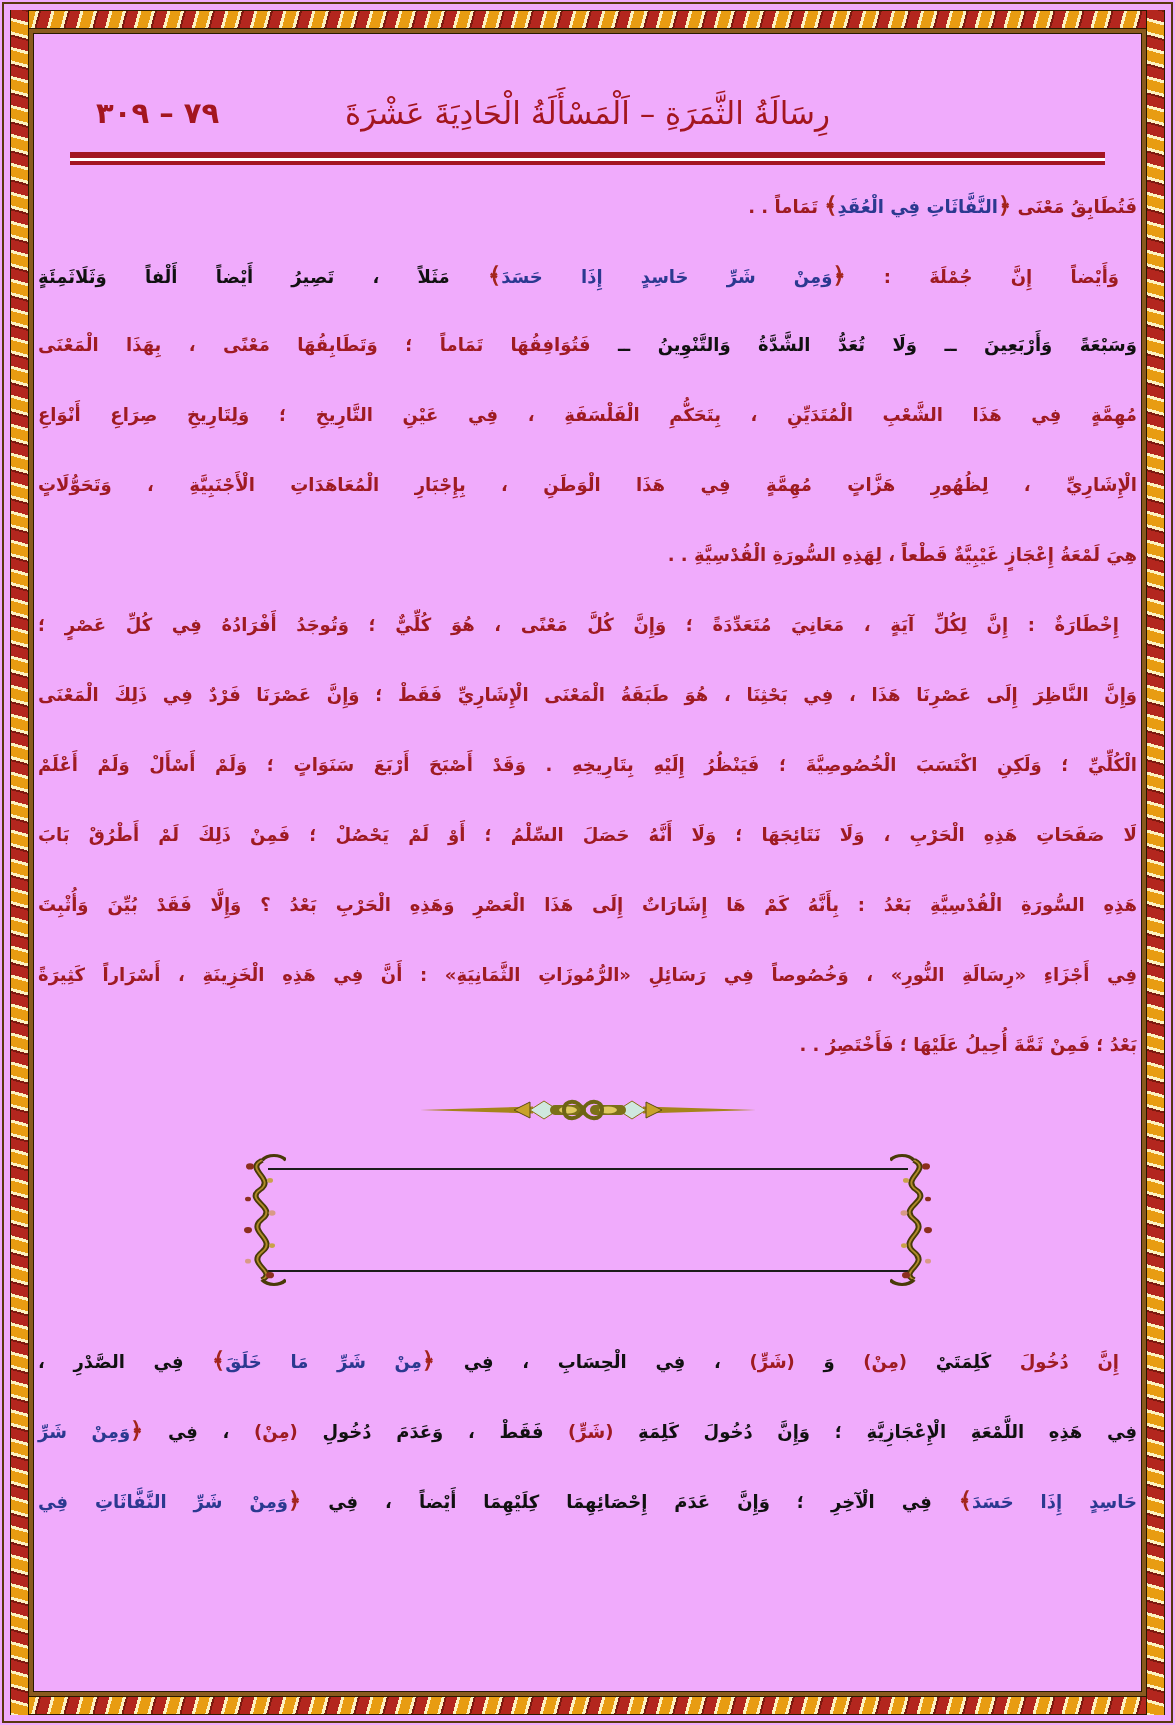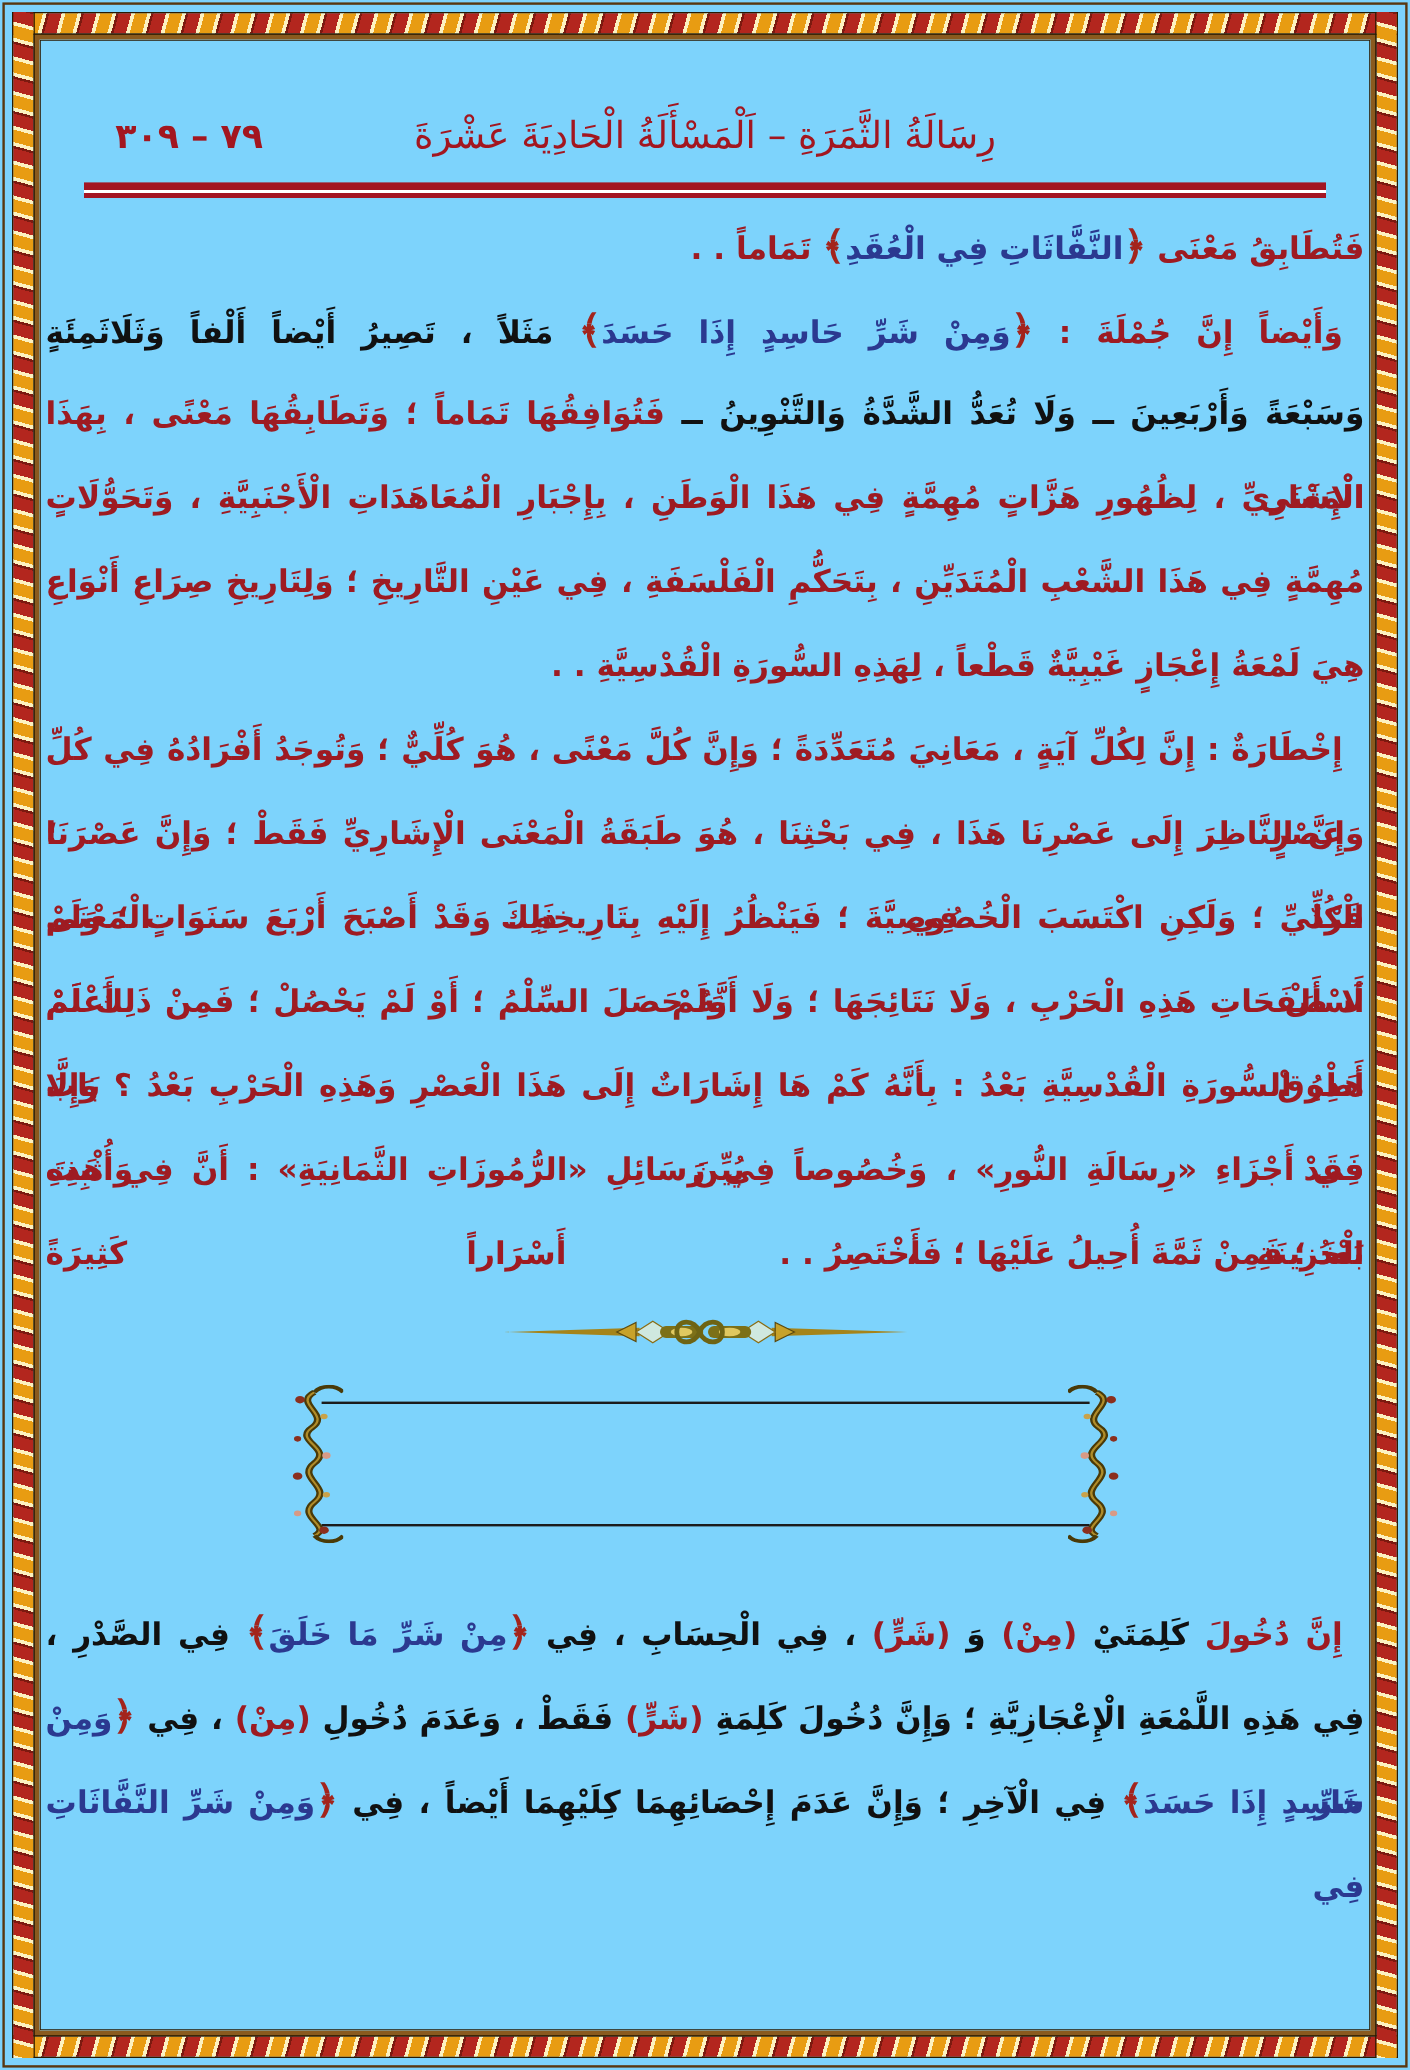--- a/index.html
+++ b/index.html
@@ -1,16 +1,16 @@
 <!DOCTYPE html>
 <html lang="ar"><head>
 <meta charset="utf-8">
 <style>
   html,body{margin:0;padding:0;background:#ffffff;}
-  .page{position:relative;width:1175px;height:1725px;background:#7dd3fc;overflow:hidden;
+  .page{position:relative;width:1175px;height:1725px;background:#f0abfc;overflow:hidden;
         font-family:"DejaVu Sans",sans-serif;}
   
   .b-edge{position:absolute;inset:2px;border:2px solid #59380f;}
   .chain{position:absolute;}
   .chain-h{left:10px;right:10px;height:17px;border-top:1px solid #2a1a00;border-bottom:1px solid #2a1a00;
     background:repeating-linear-gradient(105deg,#7c1a10 0 2px,#b3261e 2px 12px,#fdf2c0 12px 15px,#e89c12 15px 25px,#fdf2c0 25px 28px);}
   .chain-top{top:10px;} .chain-bottom{bottom:10px;}
   .chain-v{top:10px;bottom:10px;width:17px;border-left:1px solid #2a1a00;border-right:1px solid #2a1a00;
     background:repeating-linear-gradient(195deg,#7c1a10 0 2px,#b3261e 2px 12px,#fdf2c0 12px 15px,#e89c12 15px 25px,#fdf2c0 25px 28px);}
   .chain-left{left:10px;} .chain-right{right:10px;}
@@ -19,21 +19,21 @@
   
   .content{position:absolute;top:34px;bottom:34px;left:38px;right:38px;direction:rtl;}
   .header{position:relative;margin-top:50px;height:58px;}
   .title{text-align:center;font-size:31px;font-weight:normal;color:#a3161f;line-height:58px;}
   .pagenum{position:absolute;left:58px;top:0;font-size:29px;font-weight:bold;color:#a3161f;line-height:58px;direction:rtl;}
   .rule{height:13px;width:1035px;margin:10px auto 0;
     background:linear-gradient(to bottom,#a31522 0 6px,#ffffff 6px 9px,#a31522 9px 13px);}
   .para{direction:rtl;}
   .p1{margin-top:5px;}
   .p3{margin-top:53px;}
-  .line{height:70px;line-height:70px;font-size:26px;font-weight:bold;text-align:right;overflow:visible;white-space:normal;}
+  .line{height:70px;line-height:70px;font-size:18px;font-weight:bold;text-align:right;overflow:visible;white-space:normal;}
   .line.fill{text-align:justify;text-align-last:justify;text-justify:inter-word;}
   .line.indent{padding-right:18px;}
   .seg-red{color:#9e1b22;}
   .seg-blue{color:#2b3990;}
   .seg-black{color:#111111;}
   .seg-qm{color:#a3241c;font-size:1.25em;font-weight:bold;}
   
   .divider{height:60px;display:flex;align-items:center;justify-content:center;}
   
   .qbox{position:relative;width:640px;height:100px;margin:28px auto 0;
@@ -63,22 +63,22 @@
       <div class="pagenum">٧٩ – ٣٠٩</div>
       <div class="title">رِسَالَةُ الثَّمَرَةِ – اَلْمَسْأَلَةُ الْحَادِيَةَ عَشْرَةَ</div>
     </div>
 
     <div class="rule"></div>
 
     <div class="para p1">
         <div class="line"><span class="seg-red">فَتُطَابِقُ مَعْنَى </span><span class="seg-qm">﴿</span><span class="seg-blue">النَّفَّاثَاتِ فِي الْعُقَدِ</span><span class="seg-qm">﴾</span><span class="seg-red"> تَمَاماً . .</span></div>
         <div class="line indent fill"><span class="seg-red">وَأَيْضاً إِنَّ جُمْلَةَ : </span><span class="seg-qm">﴿</span><span class="seg-blue">وَمِنْ شَرِّ حَاسِدٍ إِذَا حَسَدَ</span><span class="seg-qm">﴾</span><span class="seg-black"> مَثَلاً ، تَصِيرُ أَيْضاً أَلْفاً وَثَلَاثَمِئَةٍ</span></div>
         <div class="line fill"><span class="seg-black">وَسَبْعَةً وَأَرْبَعِينَ ــ وَلَا تُعَدُّ الشَّدَّةُ وَالتَّنْوِينُ ــ </span><span class="seg-red">فَتُوَافِقُهَا تَمَاماً ؛ وَتَطَابِقُهَا مَعْنًى ، بِهَذَا الْمَعْنَى</span></div>
+        <div class="line fill"><span class="seg-red">مُهِمَّةٍ فِي هَذَا الشَّعْبِ الْمُتَدَيِّنِ ، بِتَحَكُّمِ الْفَلْسَفَةِ ، فِي عَيْنِ التَّارِيخِ ؛ وَلِتَارِيخِ صِرَاعِ أَنْوَاعِ</span></div>
         <div class="line fill"><span class="seg-red">الْإِشَارِيِّ ، لِظُهُورِ هَزَّاتٍ مُهِمَّةٍ فِي هَذَا الْوَطَنِ ، بِإِجْبَارِ الْمُعَاهَدَاتِ الْأَجْنَبِيَّةِ ، وَتَحَوُّلَاتٍ</span></div>
-        <div class="line fill"><span class="seg-red">مُهِمَّةٍ فِي هَذَا الشَّعْبِ الْمُتَدَيِّنِ ، بِتَحَكُّمِ الْفَلْسَفَةِ ، فِي عَيْنِ التَّارِيخِ ؛ وَلِتَارِيخِ صِرَاعِ أَنْوَاعِ</span></div>
         <div class="line"><span class="seg-red">هِيَ لَمْعَةُ إِعْجَازٍ غَيْبِيَّةٌ قَطْعاً ، لِهَذِهِ السُّورَةِ الْقُدْسِيَّةِ . .</span></div>
         <div class="line indent fill"><span class="seg-red">إِخْطَارَةٌ : إِنَّ لِكُلِّ آيَةٍ ، مَعَانِيَ مُتَعَدِّدَةً ؛ وَإِنَّ كُلَّ مَعْنًى ، هُوَ كُلِّيٌّ ؛ وَتُوجَدُ أَفْرَادُهُ فِي كُلِّ عَصْرٍ ؛</span></div>
         <div class="line fill"><span class="seg-red">وَإِنَّ النَّاظِرَ إِلَى عَصْرِنَا هَذَا ، فِي بَحْثِنَا ، هُوَ طَبَقَةُ الْمَعْنَى الْإِشَارِيِّ فَقَطْ ؛ وَإِنَّ عَصْرَنَا فَرْدٌ فِي ذَلِكَ الْمَعْنَى</span></div>
         <div class="line fill"><span class="seg-red">الْكُلِّيِّ ؛ وَلَكِنِ اكْتَسَبَ الْخُصُوصِيَّةَ ؛ فَيَنْظُرُ إِلَيْهِ بِتَارِيخِهِ . وَقَدْ أَصْبَحَ أَرْبَعَ سَنَوَاتٍ ؛ وَلَمْ أَسْأَلْ وَلَمْ أَعْلَمْ</span></div>
         <div class="line fill"><span class="seg-red">لَا صَفَحَاتِ هَذِهِ الْحَرْبِ ، وَلَا نَتَائِجَهَا ؛ وَلَا أَنَّهُ حَصَلَ السِّلْمُ ؛ أَوْ لَمْ يَحْصُلْ ؛ فَمِنْ ذَلِكَ لَمْ أَطْرُقْ بَابَ</span></div>
         <div class="line fill"><span class="seg-red">هَذِهِ السُّورَةِ الْقُدْسِيَّةِ بَعْدُ : بِأَنَّهُ كَمْ هَا إِشَارَاتٌ إِلَى هَذَا الْعَصْرِ وَهَذِهِ الْحَرْبِ بَعْدُ ؟ وَإِلَّا فَقَدْ بُيِّنَ وَأُثْبِتَ</span></div>
         <div class="line fill"><span class="seg-red">فِي أَجْزَاءِ «رِسَالَةِ النُّورِ» ، وَخُصُوصاً فِي رَسَائِلِ «الرُّمُوزَاتِ الثَّمَانِيَةِ» : أَنَّ فِي هَذِهِ الْخَزِينَةِ ، أَسْرَاراً كَثِيرَةً</span></div>
         <div class="line"><span class="seg-red">بَعْدُ ؛ فَمِنْ ثَمَّةَ أُحِيلُ عَلَيْهَا ؛ فَأَخْتَصِرُ . .</span></div>
       </div>
 

